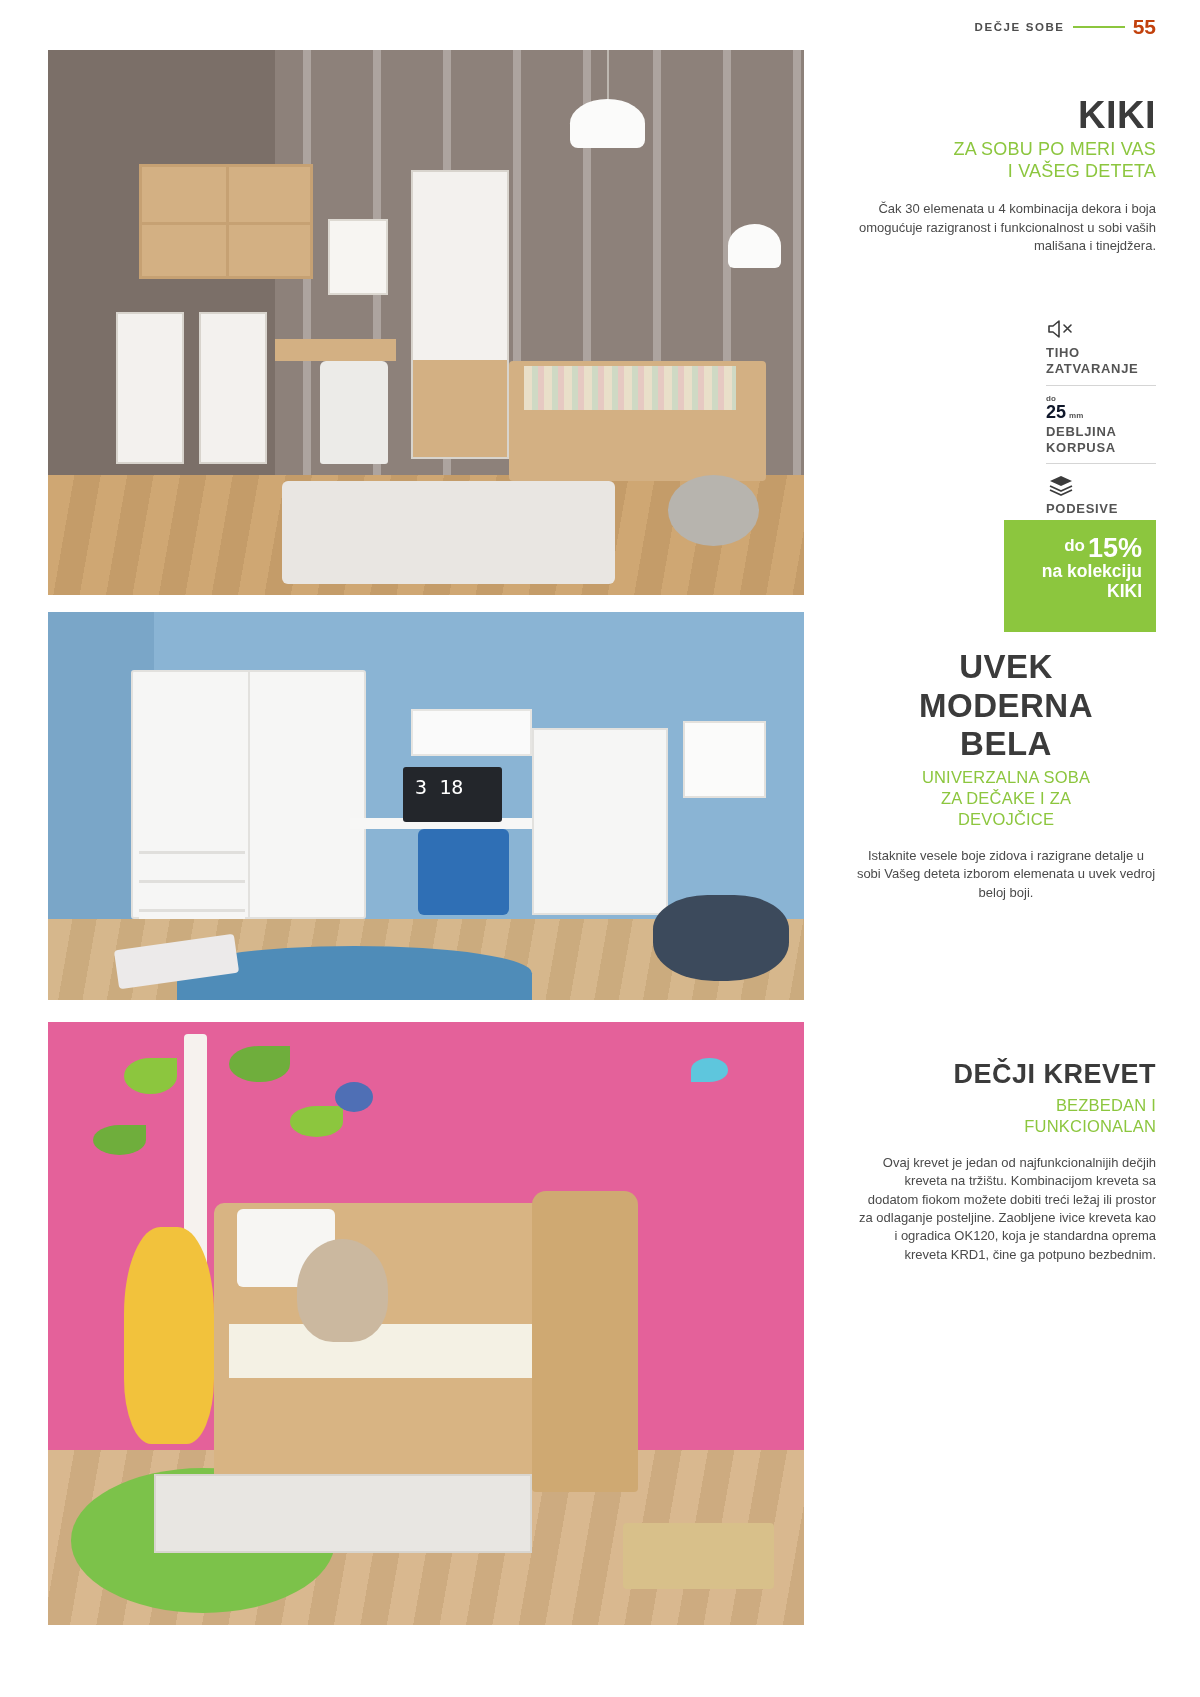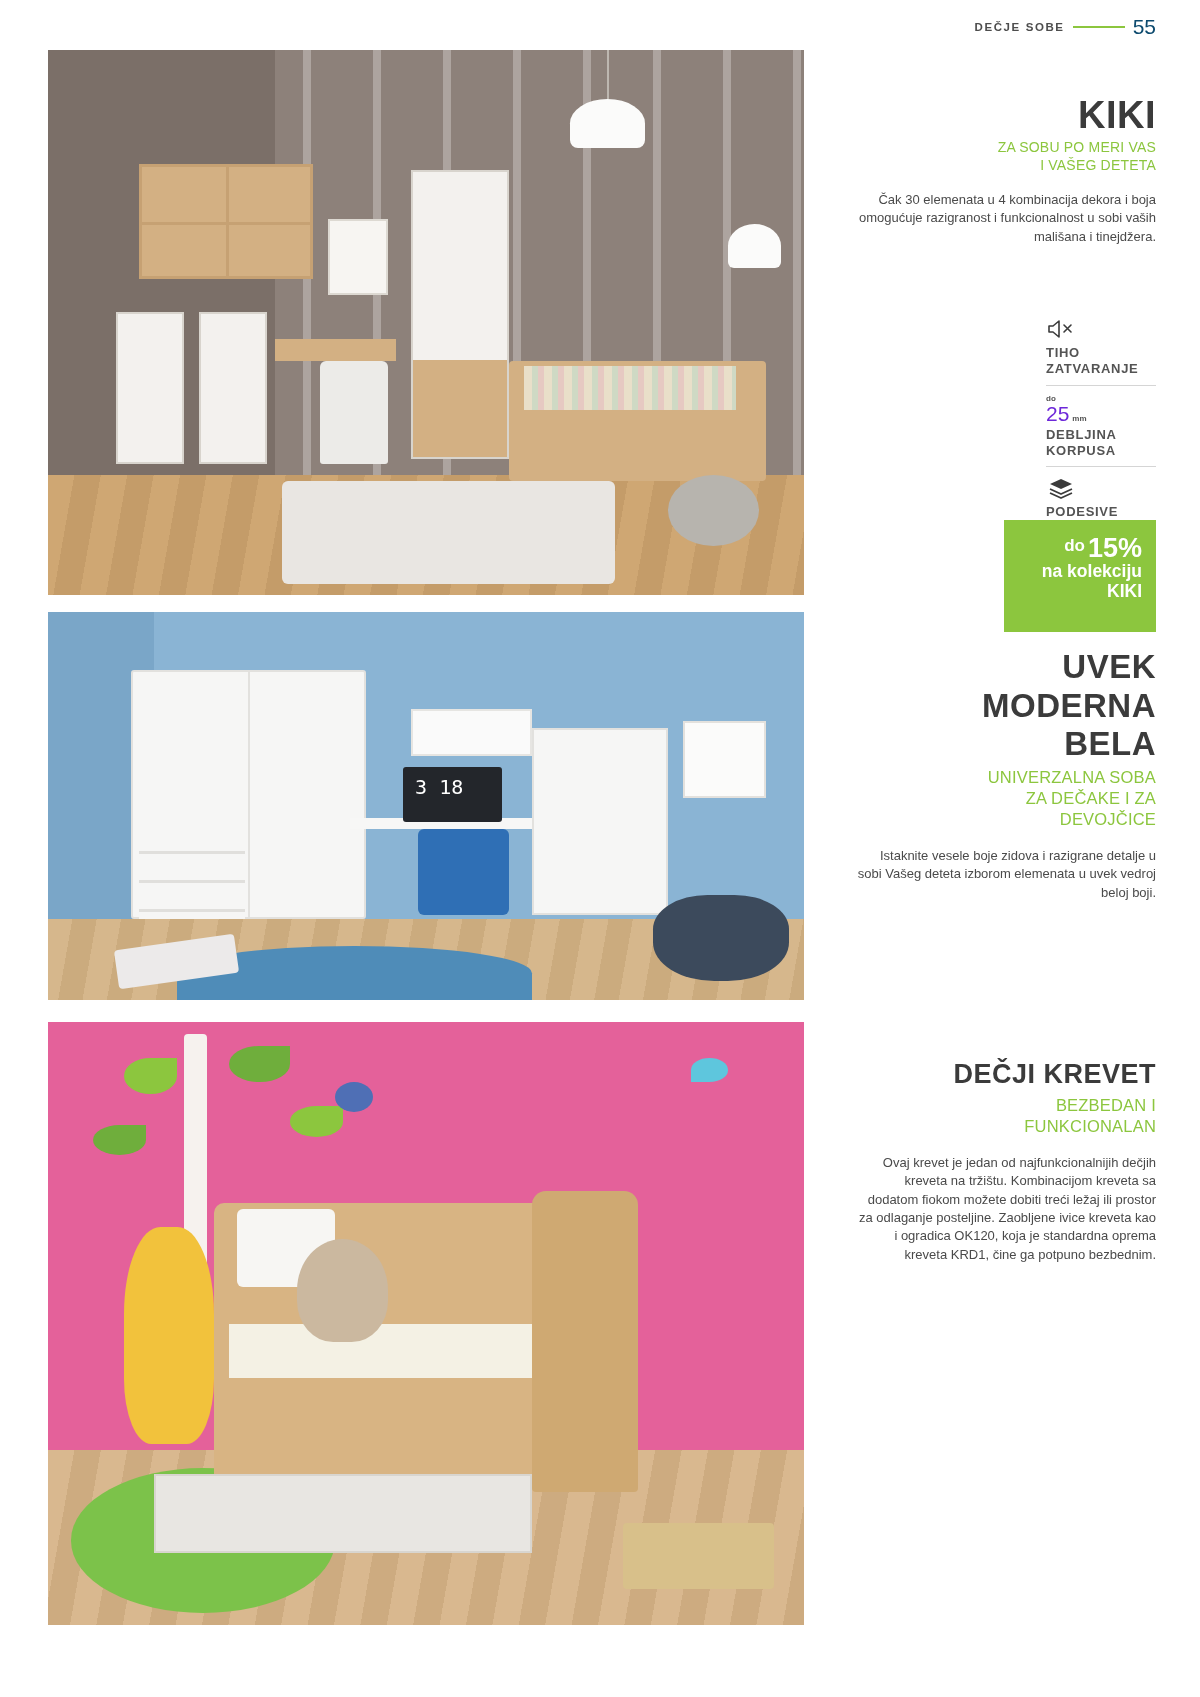--- a/index.html
+++ b/index.html
@@ -31,22 +31,22 @@
     color: #4d4d4d;
     font-weight: 700;
   }
   .header-rule {
     width: 52px;
     height: 2px;
     background: #8cc63e;
   }
   .header-page-number {
     font-size: 21px;
-    font-weight: 400;
-    color: #0c4a6e;
+    font-weight: 700;
+    color: #c2410c;
     line-height: 1;
   }
 
   
   .photo {
     position: absolute;
     overflow: hidden;
     background: #1d4ed8;
   }
   .photo-1 { left: 48px; top: 50px;   width: 756px; height: 545px; }
@@ -127,35 +127,35 @@
   .s3-bird2 { position:absolute; left:38%; top:10%; width:5%; height:5%; background:#4f6fb5; border-radius:50%; }
 
   
   .side {
     position: absolute;
     right: 44px;
     width: 300px;
     text-align: right;
   }
   .side-1 { top: 96px; }
-  .side-2 { top: 650px; }
+  .side-2 { top: 650px; text-align: center; }
   .side-3 { top: 1060px; }
 
   .title {
     font-size: 38px;
     font-weight: 700;
     color: #3b3b3b;
     letter-spacing: 0.5px;
     line-height: 1.02;
     margin: 0 0 4px 0;
   }
   .title-2 { font-size: 33px; line-height: 1.05; }
   .title-3 { font-size: 27px; line-height: 1.1; }
   .subtitle {
-    font-size: 14px;
+    font-size: 18px;
     color: #8cc63e;
     line-height: 1.15;
     letter-spacing: 0.2px;
     margin: 2px 0 0 0;
   }
   .subtitle-small { font-size: 16.5px; }
   .body-text {
     font-size: 13px;
     color: #4a4a4a;
     line-height: 1.42;
@@ -185,21 +185,21 @@
   .feature-cap {
     font-size: 13px;
     letter-spacing: 0.7px;
     color: #545454;
     line-height: 1.25;
     font-weight: 700;
     margin-top: 3px;
   }
   .thick-row { display: flex; align-items: baseline; gap: 3px; }
   .thick-do { font-size: 8px; color:#545454; font-weight:700; }
-  .thick-num { font-size: 21px; font-weight: 400; color: #6d28d9; line-height: 1; }
+  .thick-num { font-size: 18px; font-weight: 700; color: #0f172a; line-height: 1; }
   .thick-mm { font-size: 8px; color:#545454; font-weight:700; }
 
   
   .badge {
     position: absolute;
     right: 44px;
     top: 520px;
     width: 152px;
     height: 112px;
     background: #8cc63e;

